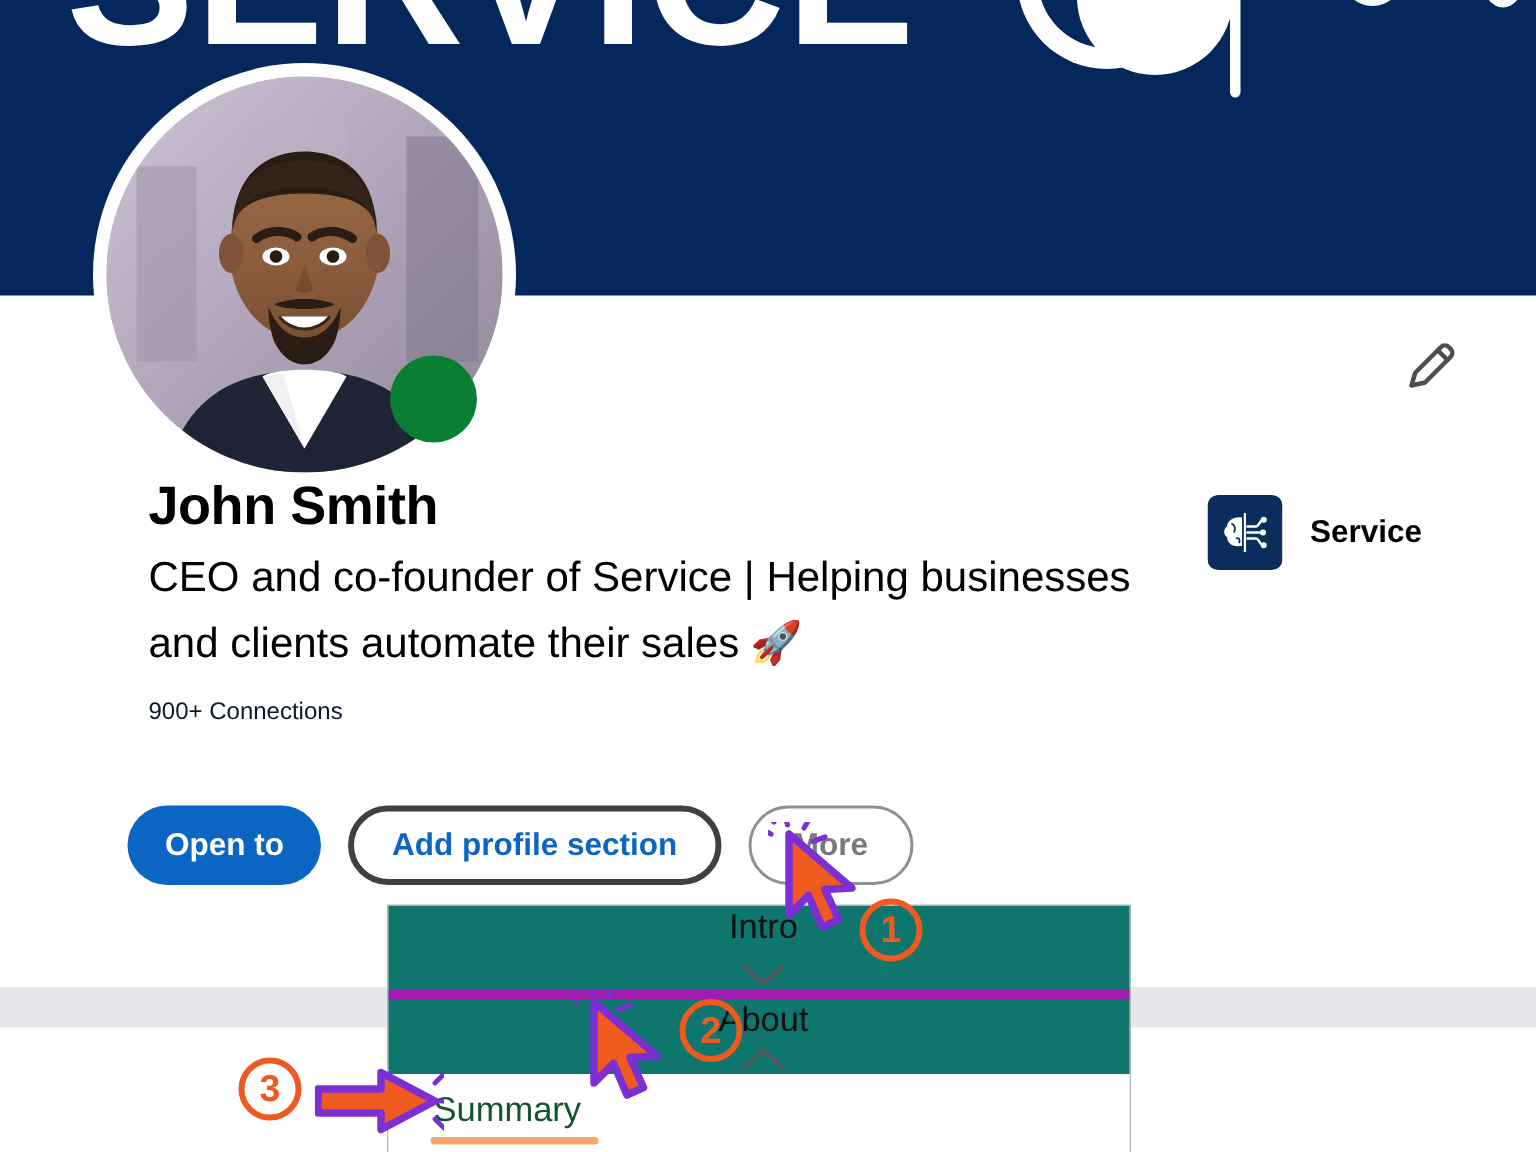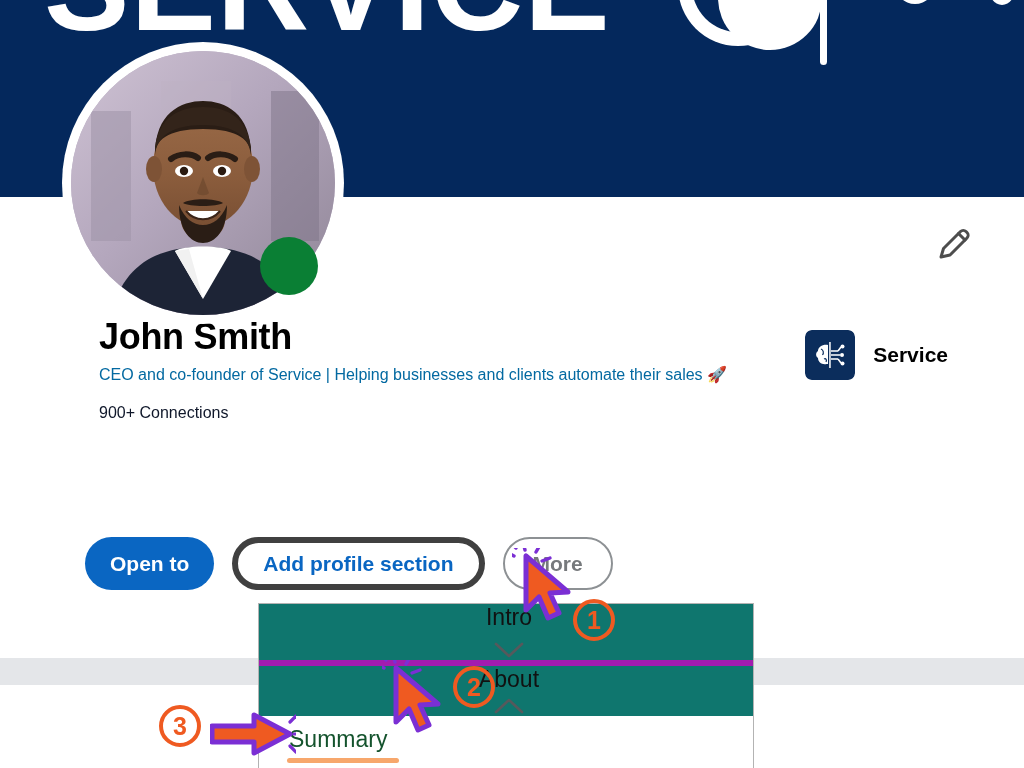--- a/index.html
+++ b/index.html
@@ -99,22 +99,22 @@
   }
   .profile-name {
     font-size: 36px;
     font-weight: 700;
     color: #000000;
     line-height: 1.15;
     margin: 0 0 6px 0;
     letter-spacing: -0.3px;
   }
   .headline {
-    font-size: 16px;
-    color: #0369a1;
+    font-size: 28px;
+    color: #000000;
     line-height: 1.55;
     margin: 0;
     max-width: 672px;
   }
   .meta-row {
     margin-top: 16px;
     font-size: 19px;
     color: #6e7276;
     line-height: 1.4;
   }
@@ -180,21 +180,21 @@
     background: transparent;
   }
   .btn-primary {
     background: #0a66c2;
     color: #ffffff;
     border: none;
     height: 53px;
     padding: 0 25px;
   }
   .btn-outline-blue {
-    border: 6px solid #404040;
+    border: 4px solid #404040;
     color: #0a66c2;
     height: 53px;
     padding: 0 25px;
   }
   .btn-outline-gray {
     border: 2px solid #8d9194;
     color: #76797c;
     height: 53px;
     padding: 0 28px;
   }

